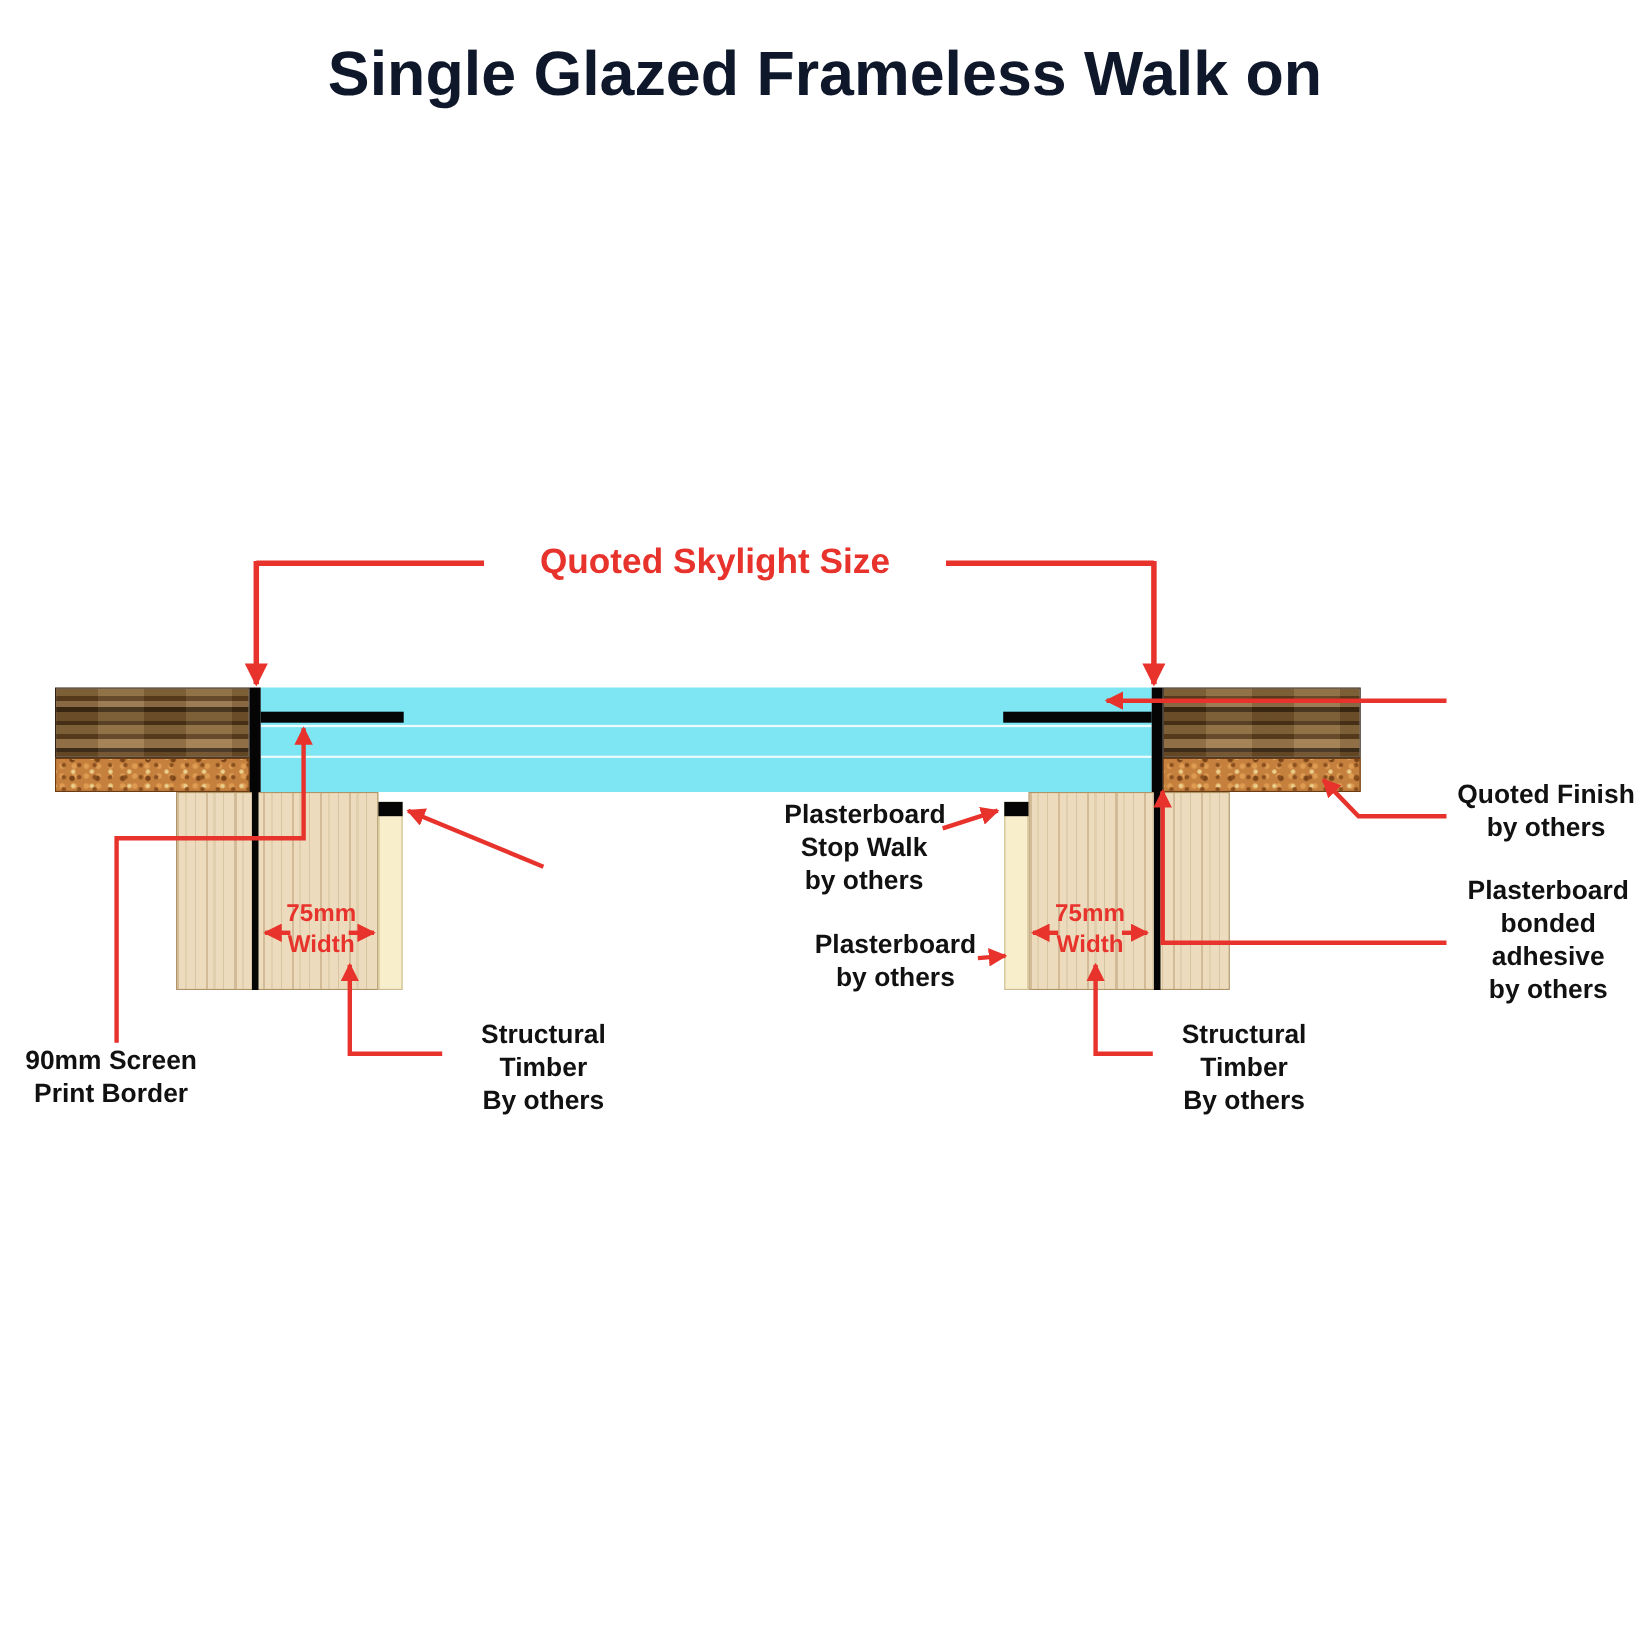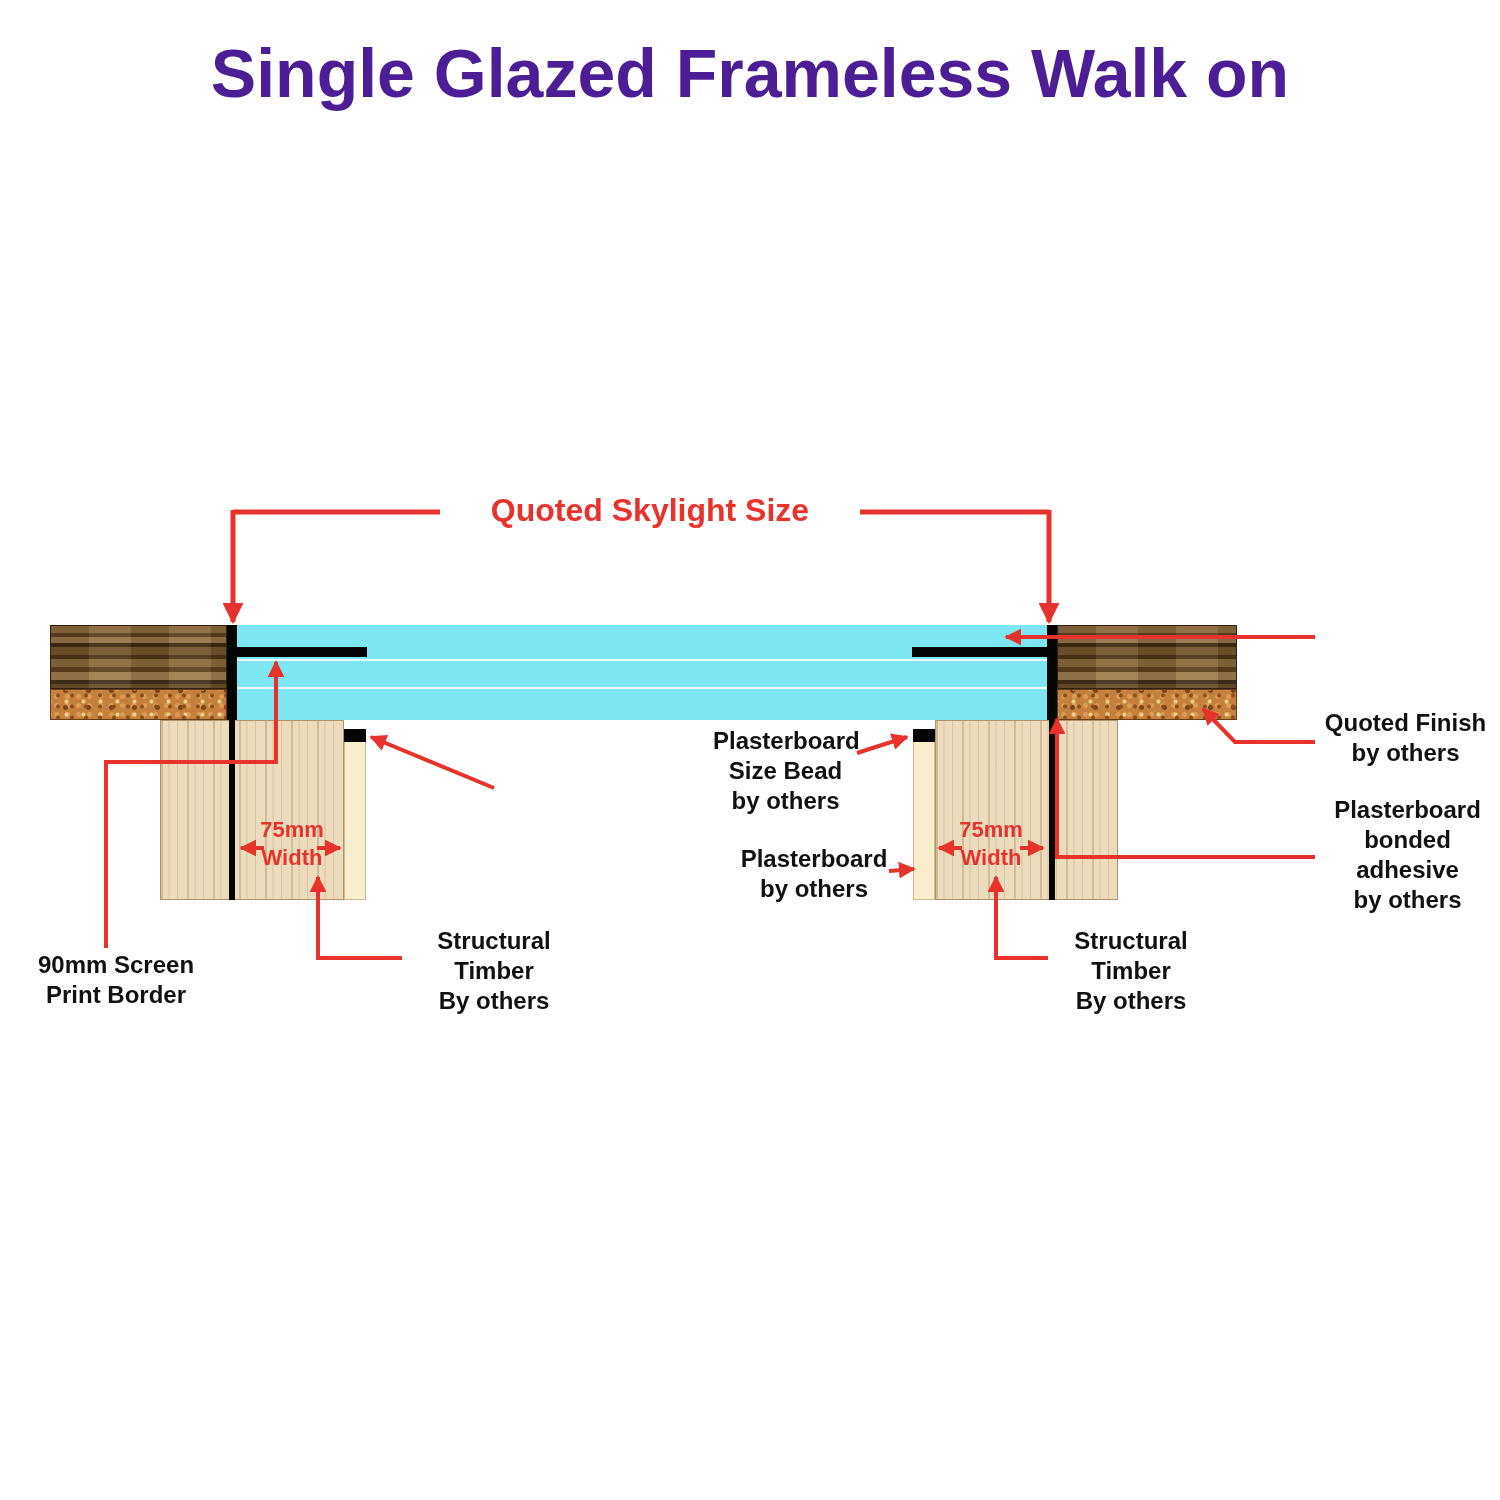--- a/index.html
+++ b/index.html
@@ -13,21 +13,21 @@
     background:#fff;
     font-family:"Liberation Sans", sans-serif;
     overflow:hidden;
   }
   .abs{position:absolute;}
 
   
   .title{
     left:0;top:34px;width:1500px;
     text-align:center;
-    font-size:68px;font-weight:800;color:#4c1d95;
+    font-size:57px;font-weight:800;color:#0f172a;
     letter-spacing:0px;
   }
 
   
   .glass{
     left:237px;top:625px;width:810px;height:95px;
     background:var(--glass);
   }
   .lam-line{left:237px;width:810px;height:2px;background:rgba(255,255,255,0.85);}
   .lam-1{top:659px;}
@@ -113,21 +113,21 @@
   .walk-on{left:1318px;top:606px;width:175px;}
   .floor-finish{left:1318px;top:708px;width:175px;}
   .adhesive{left:1325px;top:795px;width:165px;}
   .gap{left:423px;top:772px;width:268px;}
   .stopbead{left:713px;top:726px;width:145px;}
   .pb-lbl{left:740px;top:844px;width:148px;}
   .w-left{left:252px;top:816px;width:80px;font-size:22px;}
   .w-right{left:951px;top:816px;width:80px;font-size:22px;}
   .st-left{left:405px;top:926px;width:178px;}
   .st-right{left:1042px;top:926px;width:178px;}
-  .screenprint{left:32px;top:950px;width:168px;}
+  .screenprint{left:17px;top:950px;width:168px;}
 </style>
 </head>
 <body>
 
 <div class="canvas">
 
   <div class="abs title">Single Glazed Frameless Walk on</div>
 
   <div class="abs floor-wood floor-left"></div>
   <div class="abs floor-cork floor-left"></div>
@@ -199,21 +199,21 @@
   <div class="abs lbl adhesive">
     <div>Plasterboard</div>
     <div>bonded</div>
     <div>adhesive</div>
     <div>by others</div>
   </div>
 
 
   <div class="abs lbl stopbead">
     <div>Plasterboard</div>
-    <div>Size Bead</div>
+    <div>Stop Walk</div>
     <div>by others</div>
   </div>
 
   <div class="abs lbl pb-lbl">
     <div>Plasterboard</div>
     <div>by others</div>
   </div>
 
   <div class="abs lbl lbl-red w-left">
     <div>75mm</div>

